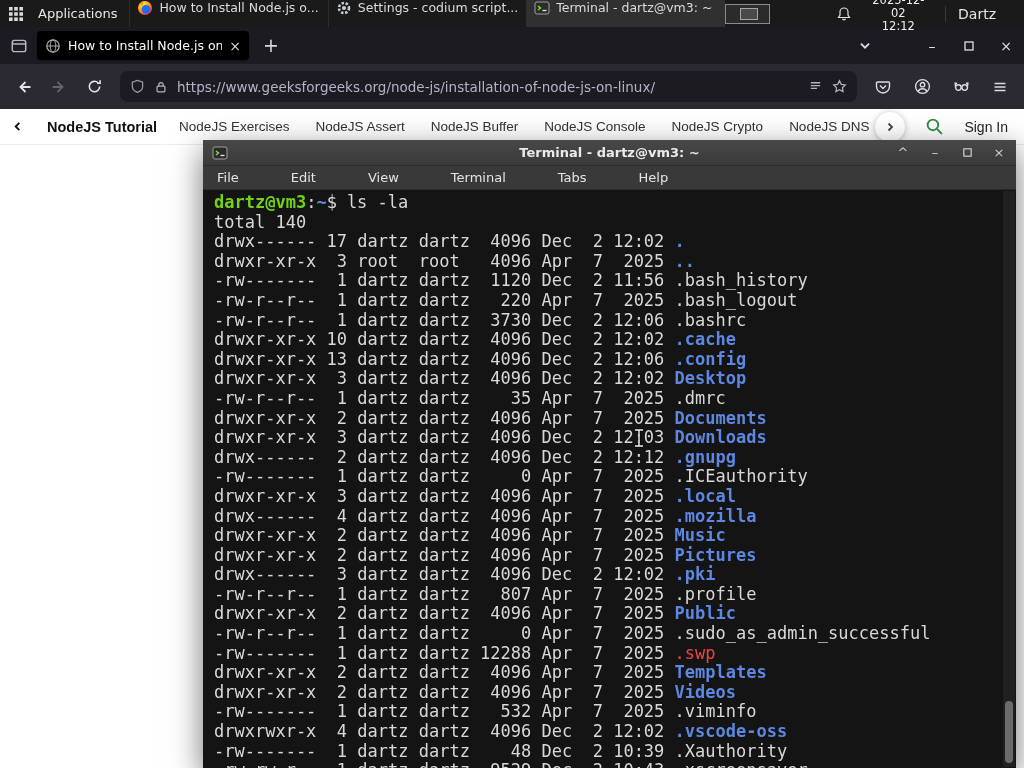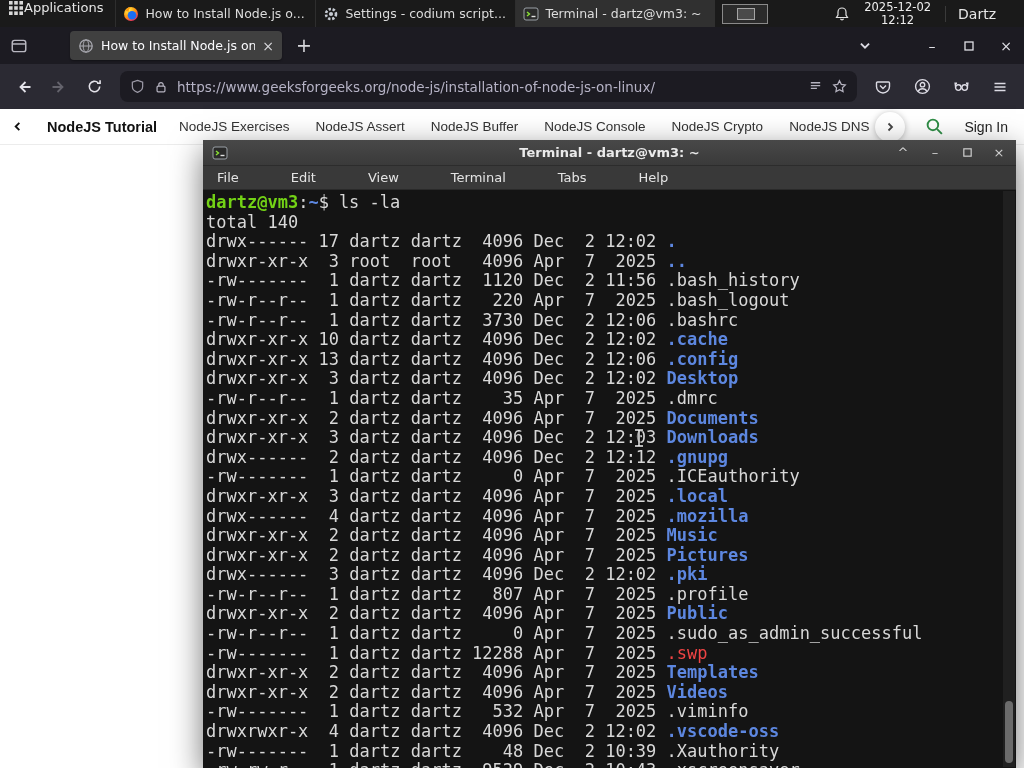--- a/index.html
+++ b/index.html
@@ -3,42 +3,42 @@
 <meta charset="utf-8">
 <style>
   * { margin:0; padding:0; box-sizing:border-box; }
   html,body { width:1024px; height:768px; overflow:hidden; background:#000; }
   #screen { position:relative; width:1024px; height:768px; overflow:hidden; background:#fff;
             font-family:"DejaVu Sans",sans-serif; }
 
   
   .panel { position:absolute; top:0; left:0; right:0; height:27px; background:#1a1a1a;
            display:flex; align-items:stretch; color:#e6e6e6; font-size:13px; z-index:40; }
-  .apps-btn { display:flex; gap:0; padding:0 12px 0 8px; }
-  .win-btn  { width:200px; display:flex; align-items:center; gap:6px; padding:0 7px;
+  .apps-btn { display:flex; align-items:center; gap:14px; padding:0 12px 0 8px; }
+  .win-btn  { width:200px; display:flex; align-items:flex-start; gap:6px; padding:0 7px;
               border-left:1px solid #2e2e2e; font-size:12.5px; color:#dcdcdc; overflow:hidden; }
   .win-btn.active { background:#303030; }
   .win-btn:last-child { border-right:1px solid #2e2e2e; }
   .wb-title { white-space:nowrap; overflow:hidden; }
   .ic16 { width:16px; height:16px; flex:0 0 16px; display:block; }
   .tray { margin-left:auto; display:flex; align-items:center; gap:14px; padding-right:20px; }
   .pager { width:46px; height:20px; border:1px solid #8a8a8a; background:#2b2b2b;
            margin-right:52px; position:relative; }
   .pager .mini { position:absolute; left:14px; top:3px; width:18px; height:12px;
                  background:#4a4a4a; border:1px solid #a5a5a5; }
   .clock { text-align:center; font-size:11.5px; line-height:13px; color:#efefef; }
   .user  { font-size:14px; padding:0 8px 0 12px; border-left:1px solid #3a3a3a;
            display:flex; align-items:center; }
 
   
   .browser { position:absolute; top:27px; left:0; width:1024px; height:741px; background:#fff; z-index:1; }
   .tabbar { height:37px; background:#1c1b22; display:flex; align-items:center; padding:0 10px; gap:9px; }
   .fview  { width:18px; height:18px; }
-  .tab { width:212px; height:29px; background:#404040; border-radius:4px; display:flex; align-items:center;
-         gap:7px; padding:0 8px; color:#fbfbfe; font-size:12.5px; box-shadow:0 1px 2px rgba(0,0,0,.35);margin-left:33px; }
+  .tab { width:212px; height:29px; background:#000000; border-radius:4px; display:flex; align-items:center;
+         gap:7px; padding:0 8px; color:#fbfbfe; font-size:12.5px; box-shadow:0 1px 2px rgba(0,0,0,.35); }
   .tab-title { flex:1; white-space:nowrap; overflow:hidden; }
   .tab-close { font-size:14px; color:#d7d7db; }
   .newtab { font-size:19px; color:#d7d7db; width:26px; text-align:center; line-height:27px; }
   .tab-right { margin-left:auto; display:flex; align-items:center; }
   .win-ctrls { display:flex; gap:21px; margin-left:52px; font-size:14px; color:#e0e0e6; align-items:center; }
   .wc { width:16px; text-align:center; display:flex; align-items:center; justify-content:center; }
 
   .navbar { height:45px; background:#2b2a33; display:flex; align-items:center; padding:0 8px; gap:3px; }
   .nav-btn { width:32px; height:32px; display:flex; align-items:center; justify-content:center; border-radius:4px; }
   .urlbar { flex:1; height:31px; margin:0 7px; background:#1c1b22; border-radius:8px; display:flex;
@@ -68,21 +68,21 @@
   .t-title { position:absolute; left:0; right:0; text-align:center; color:#eaeaea;
              font-weight:bold; font-size:13px; pointer-events:none; }
   .t-btns { margin-left:auto; display:flex; gap:16px; color:#cfcfcf; font-size:13px;
             align-items:center; z-index:2; }
   .t-menubar { height:24px; background:#393939; display:flex; align-items:center; padding:0 4px;
                color:#e4e4e4; font-size:13px; border-bottom:1px solid #2a2a2a;gap:32px; }
   .t-menu-item { padding:2px 10px; }
   .t-body { position:absolute; top:50px; left:0; right:0; bottom:0; background:#141414; overflow:hidden;
             padding:3px 16px 0 3px; font-family:"DejaVu Sans Mono",monospace;
             font-size:17px; line-height:19.6px; color:#d8d8d8; }
-  .tline { white-space:pre; }
+  .tline { white-space:pre;margin-left:8px; }
   .n-dir  { color:var(--dir-blue,#5d87e0); font-weight:bold; }
   .n-file { color:#d8d8d8; }
   .n-dim  { color:#ef4444; }
   .p-user { color:var(--prompt-green,#73d216); font-weight:bold; }
   .p-path { color:var(--dir-blue,#5d87e0); font-weight:bold; }
   .p-cmd  { margin-left:10px; }
   .t-scroll { position:absolute; top:51px; right:1px; bottom:1px; width:12px; background:#202020; }
   .t-thumb  { position:absolute; left:2px; right:2px; bottom:4px; height:62px; border-radius:5px; background:#6b6b6b; }
 
   .ibeam { position:absolute; left:632px; top:428px; z-index:30; }

